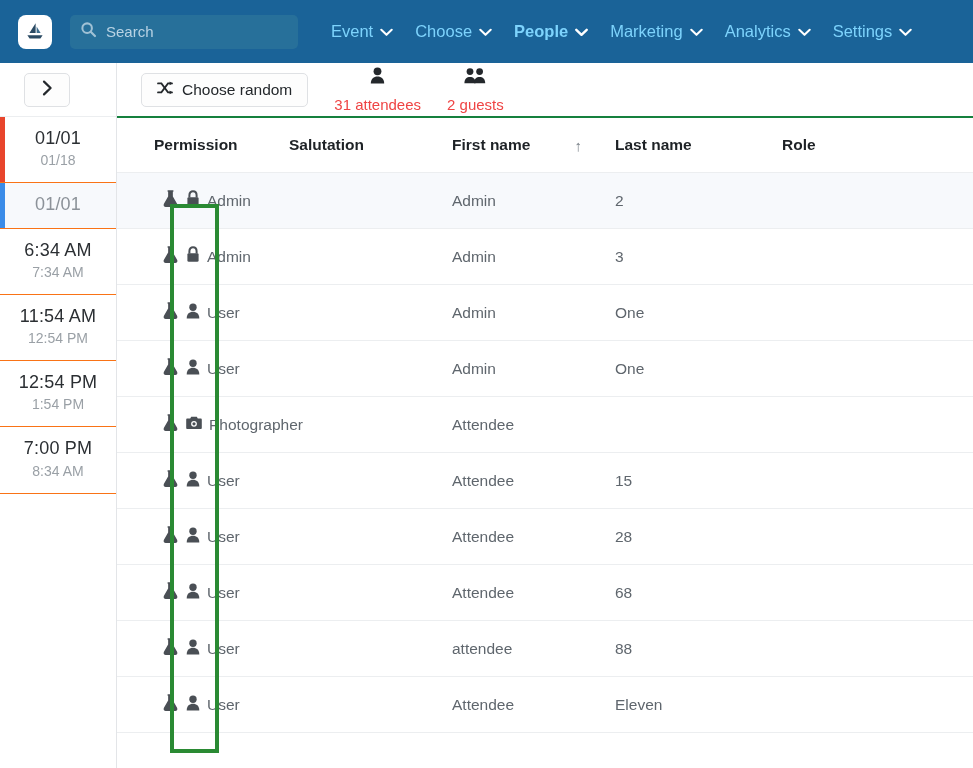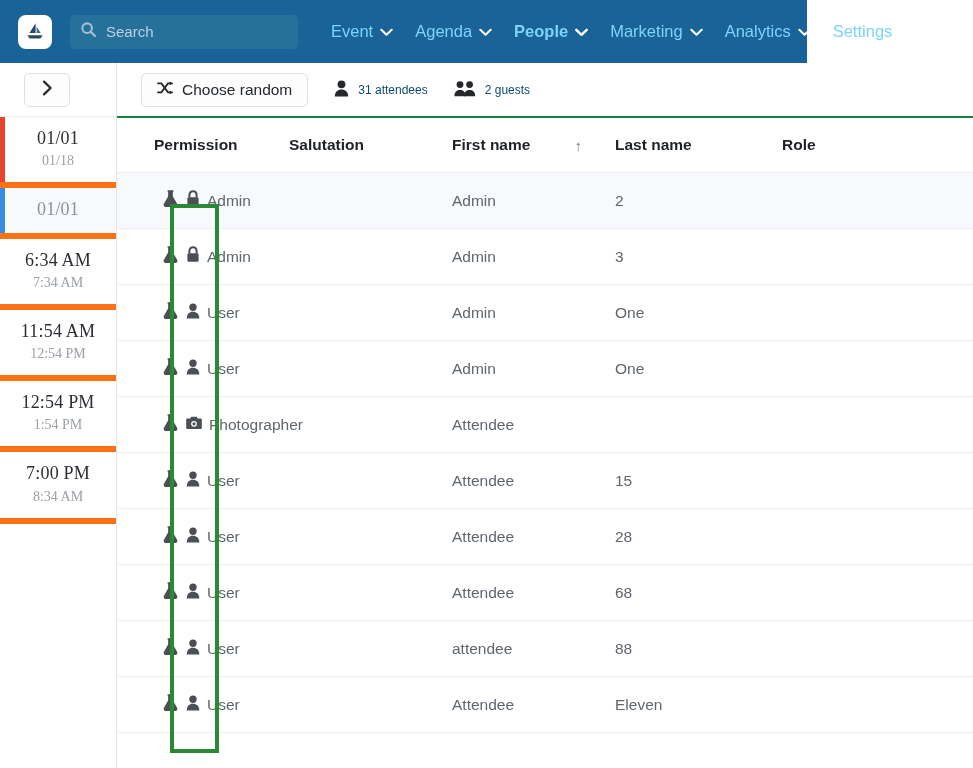--- a/index.html
+++ b/index.html
@@ -6,21 +6,21 @@
   html, body {
     width: 973px; height: 768px;
     font-family: "Liberation Sans", sans-serif;
     background: #ffffff;
     overflow: hidden;
   }
 
   
   .navbar {
     position: absolute; top: 0; left: 0;
-    width: 807px; height: 63px;
+    width: 973px; height: 63px;
     background: #1a6398;
     display: flex; align-items: center;
     padding: 0 0 0 18px;
   }
   .logo-tile {
     width: 34px; height: 34px; border-radius: 8px;
     background: #ffffff;
     display: flex; align-items: center; justify-content: center;
     flex: 0 0 auto;
   }
@@ -69,24 +69,23 @@
     width: 46px; height: 34px;
     background: #fdfdfd;
     border: 1px solid #dfe1e4;
     border-radius: 5px;
     display: flex; align-items: center; justify-content: center;
     cursor: pointer;
   }
   .sidebar-list { border-top: 1px solid #eceef0; }
   .slot {
     position: relative;
-    border-bottom: 6px solid #f97316;
+    border-bottom: 1px solid #f97316;
     padding: 9px 0 11px 0;
     text-align: center;
-    font-family: Liberation Serif, serif;
   }
   .slot .accent {
     position: absolute; left: 0; top: 0; bottom: 0; width: 5px;
   }
   .slot .primary {
     font-size: 18px; color: #2b2f33; letter-spacing: .2px; line-height: 1.35;
   }
   .slot .primary.muted { color: #8c9299; }
   .slot .secondary {
     font-size: 14px; color: #9aa0a6; line-height: 1.5;
@@ -104,22 +103,22 @@
   }
   .tbtn {
     display: flex; align-items: center; gap: 9px;
     height: 34px; padding: 0 15px;
     background: #fdfdfd; border: 1px solid #dfe1e4; border-radius: 5px;
     font-size: 15.5px; color: #24282c; cursor: pointer; white-space: nowrap;
   }
   .tbtn + .tbtn { margin-left: 11px; }
   .tstat {
     display: flex; align-items: center; gap: 9px;
-    font-size: 12px; color: #0c4a6e; white-space: nowrap;
-    margin-left: 26px; cursor: pointer;
+    font-size: 15px; color: #ef4444; white-space: nowrap;
+    margin-left: 26px; cursor: pointer; flex-direction: column;
   }
 
   .table { width: 100%; border-top: 2px solid #15803d; }
   .thead {
     display: flex; align-items: center;
     height: 55px;
     border-bottom: 1px solid #eceef0;
   }
   .th {
     font-size: 15.5px; font-weight: bold; color: #1e2226;
@@ -181,21 +180,21 @@
   <div class="nav-items">
     <div class="nav-item">
       <span>Event</span>
       <span class="nav-caret">
         <svg width="13" height="9" viewBox="0 0 14 9">
             <path d="M1.4 1.6 L7 7 L12.6 1.6" fill="none" stroke="#ffffff" stroke-width="2.2" stroke-linecap="round" stroke-linejoin="round"></path>
           </svg>
       </span>
     </div>
     <div class="nav-item">
-      <span>Agenda</span>
+      <span>Choose</span>
       <span class="nav-caret">
         <svg width="13" height="9" viewBox="0 0 14 9">
             <path d="M1.4 1.6 L7 7 L12.6 1.6" fill="none" stroke="#ffffff" stroke-width="2.2" stroke-linecap="round" stroke-linejoin="round"></path>
           </svg>
       </span>
     </div>
     <div class="nav-item active">
       <span>People</span>
       <span class="nav-caret">
         <svg width="13" height="9" viewBox="0 0 14 9">

